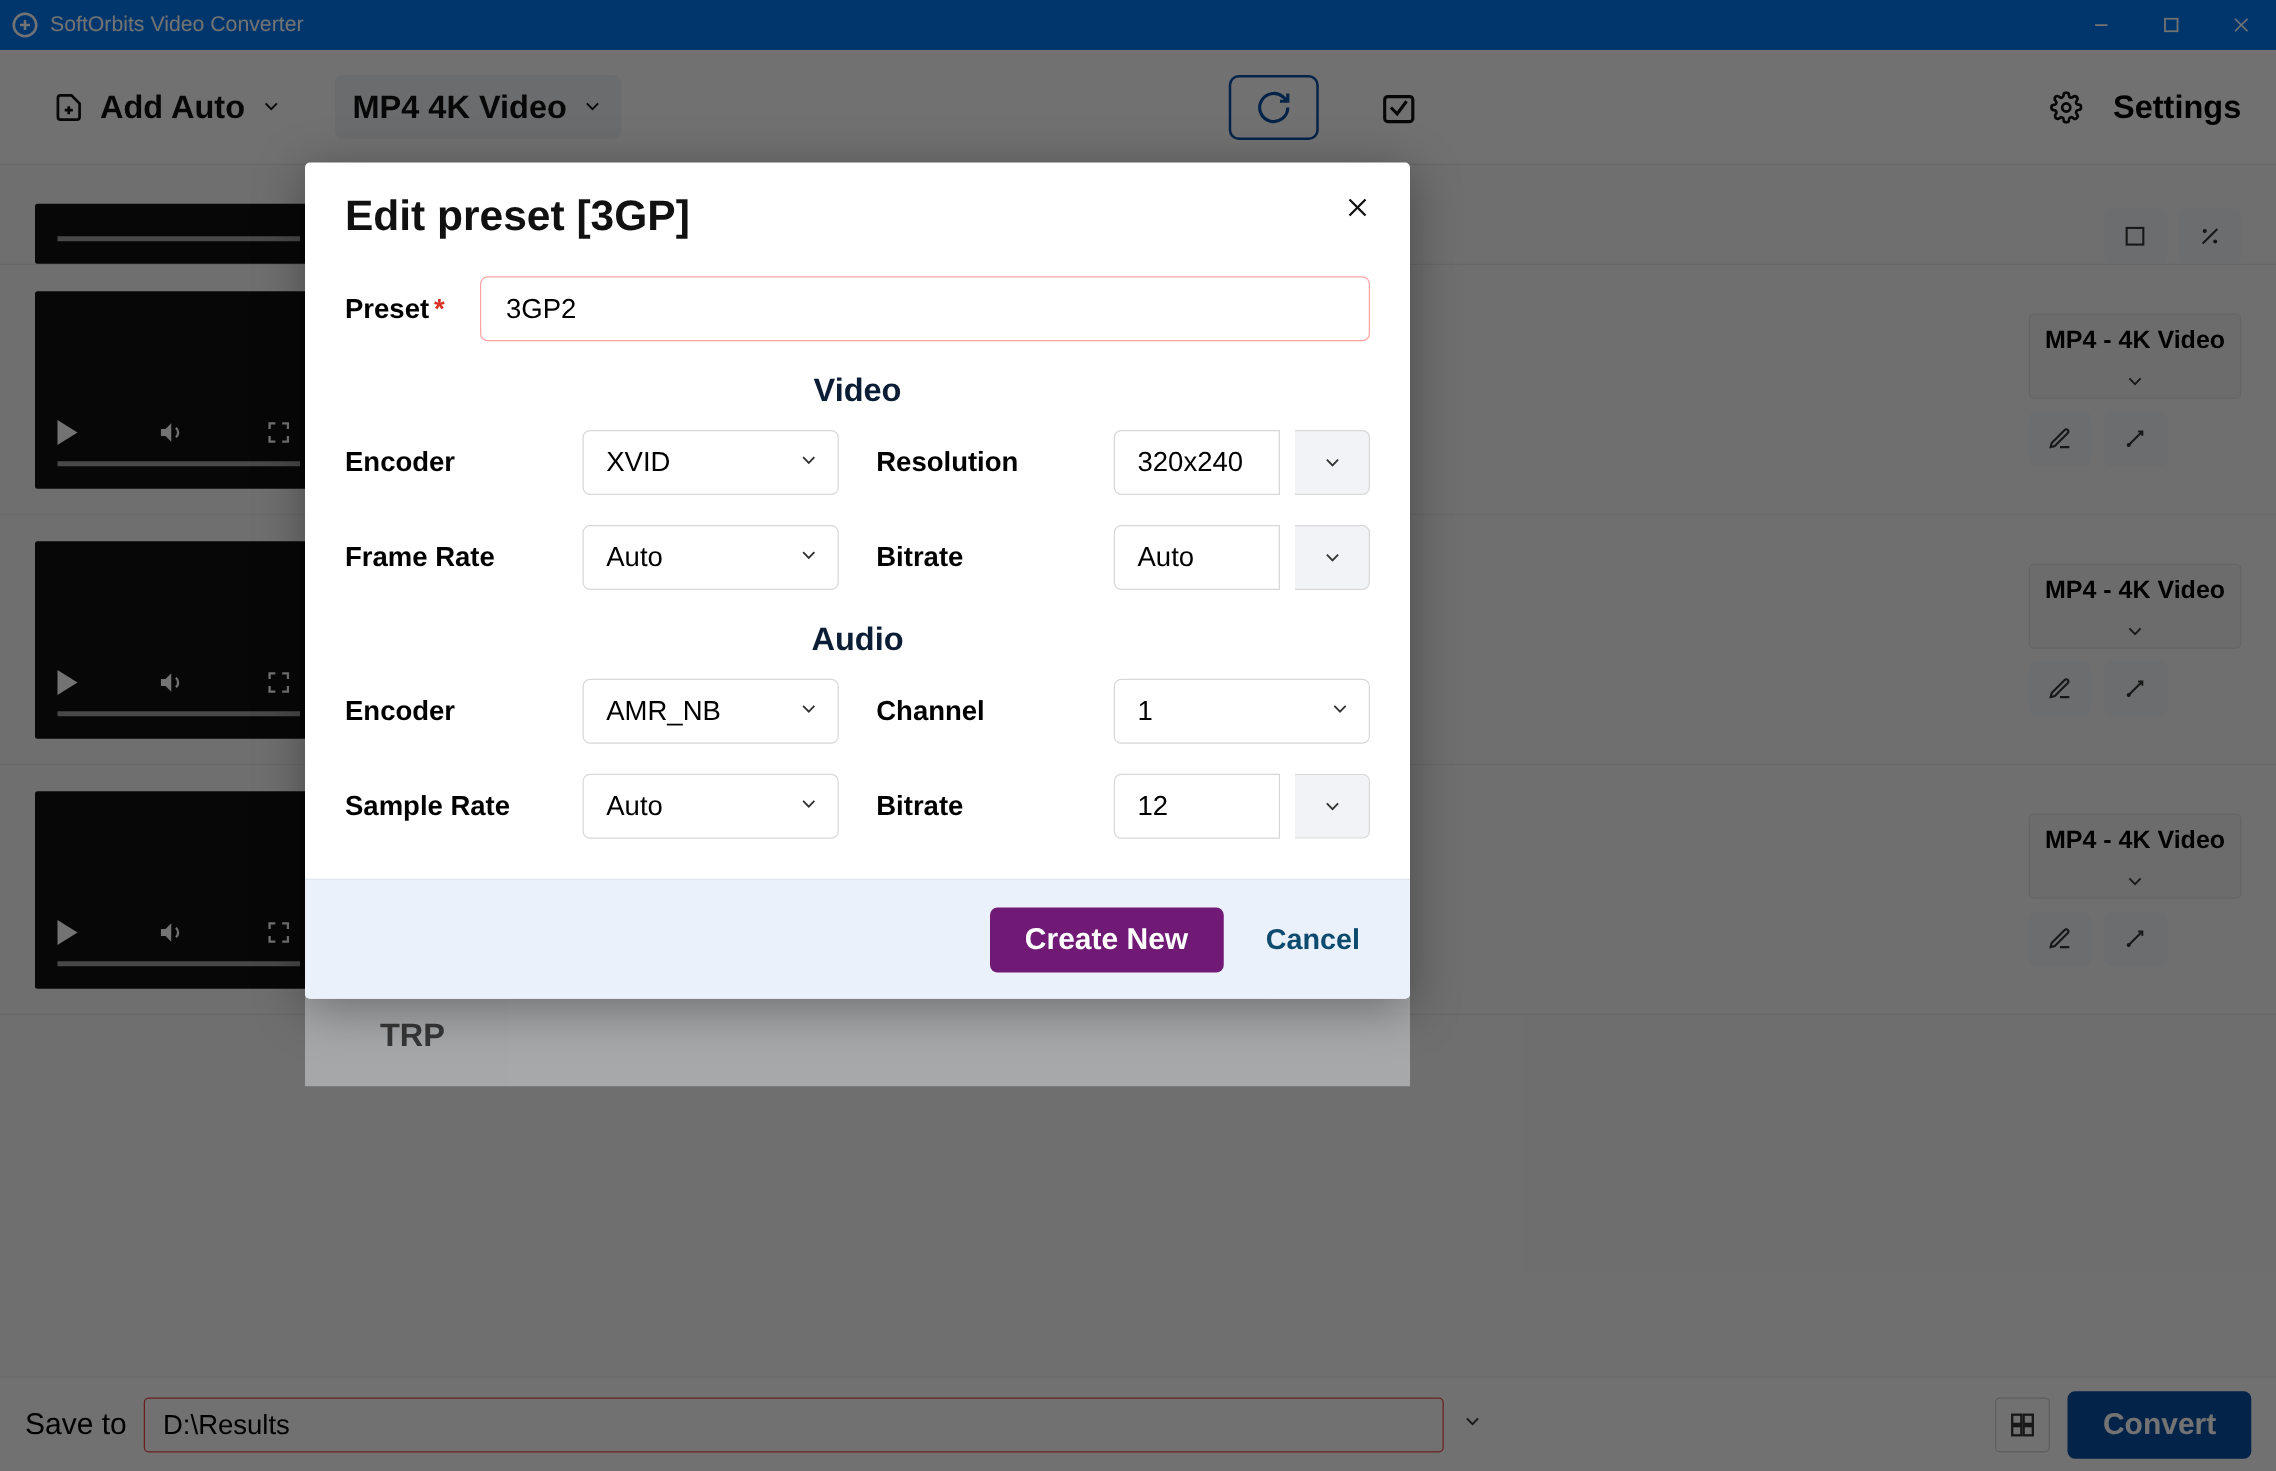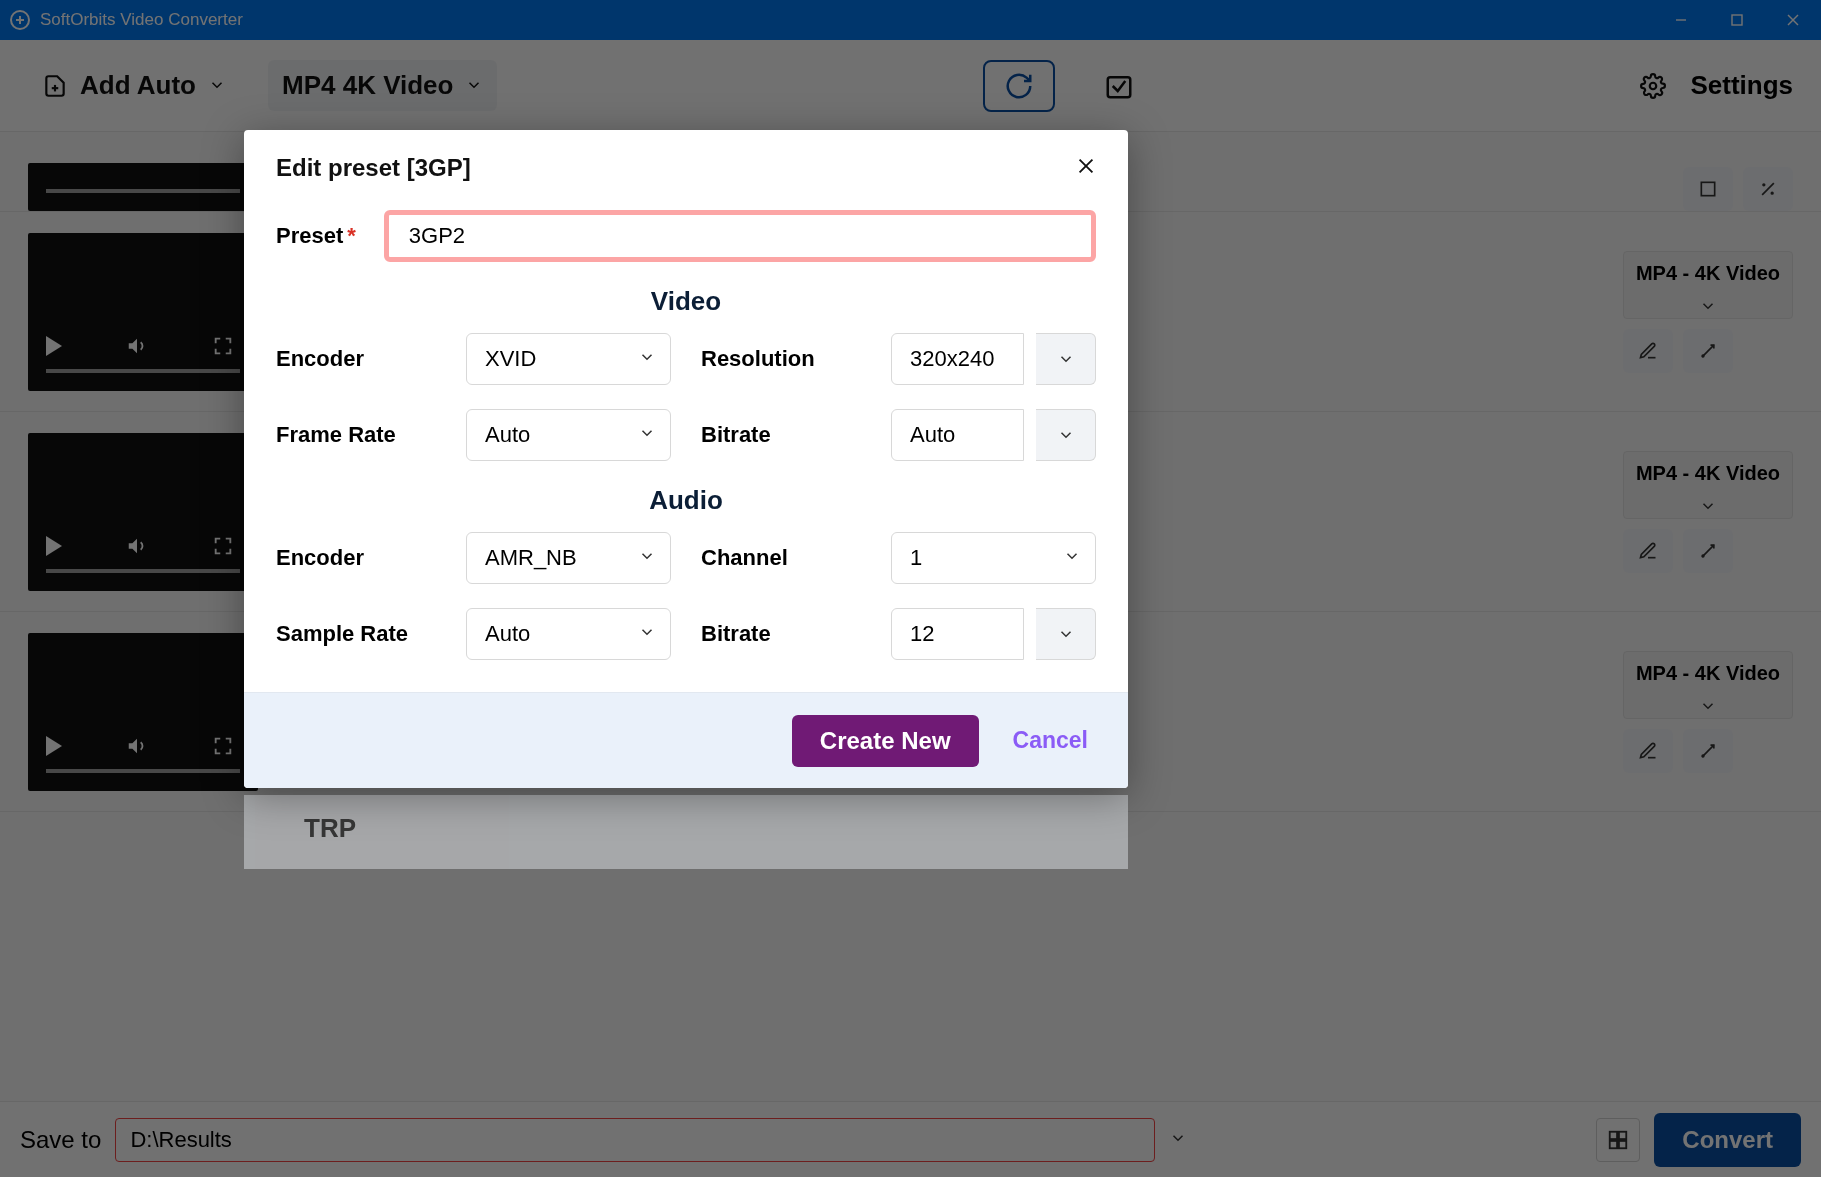--- a/index.html
+++ b/index.html
@@ -45,44 +45,44 @@
 .convert-btn { height: 54px; padding: 0 28px; background: #0b4ea2; color: #fff; font-size: 24px; font-weight: 700; border-radius: 6px; display: flex; align-items: center; }
 
 
 .overlay { position: absolute; inset: 0; background: rgba(0,0,0,.55); z-index: 10; }
 
 
 
 
 .dialog { position: absolute; z-index: 20; left: 244px; top: 130px; width: 884px; background: #fff; border-radius: 4px; box-shadow: 0 8px 40px rgba(0,0,0,.35); overflow: hidden; display: flex; flex-direction: column; }
 .dlg-body { padding: 24px 32px 0 32px; }
-.dlg-title { font-size: 24px; font-weight: 800; color: #111; }
+.dlg-title { font-size: 34px; font-weight: 800; color: #111; }
 .dlg-close { position: absolute; right: 24px; top: 18px; width: 36px; height: 36px; display: flex; align-items: center; justify-content: center; cursor: pointer; }
 .dlg-close svg { width: 22px; height: 22px; }
 
 .form { padding: 28px 32px 8px 32px; }
 .lbl { font-size: 22px; font-weight: 600; }
 .preset-line { display: flex; align-items: center; gap: 28px; margin-bottom: 24px; }
 .preset-line .lbl .ast { color: #d93025; margin-left: 4px; }
-.text-input { flex: 1; height: 52px; border: 5px solid #fca5a5; border-radius: 6px; padding: 0 20px; font-size: 22px; display: flex; align-items: center; }
+.text-input { flex: 1; height: 52px; border: 1px solid #fca5a5; border-radius: 6px; padding: 0 20px; font-size: 22px; display: flex; align-items: center; }
 
 .sect { font-size: 26px; font-weight: 800; text-align: center; margin-bottom: 16px; color: #0b1e36; }
 
 .grid2 { display: grid; grid-template-columns: 1fr 1fr; column-gap: 30px; row-gap: 24px; margin-bottom: 24px; }
 .cell { display: flex; align-items: center; gap: 20px; }
 .cell .lbl { width: 170px; }
 .sel { flex: 1; height: 52px; border: 1px solid #d8d8d8; border-radius: 6px; display: flex; align-items: center; padding: 0 18px; font-size: 22px; position: relative; }
 .sel .caret { position: absolute; right: 14px; top: 50%; transform: translateY(-50%); }
 .sel-split { display: flex; gap: 12px; }
 .sel-split .sel-main { flex: 1; border: 1px solid #d8d8d8; border-radius: 6px 0 0 6px; height: 52px; display: flex; align-items: center; padding: 0 18px; font-size: 22px; }
 .sel-split .sel-extra { width: 60px; height: 52px; border: 1px solid #d8d8d8; border-left: none; border-radius: 0 6px 6px 0; background: #f1f3f6; display: flex; align-items: center; justify-content: center; }
 
 .dlg-foot { background: #eaf1fa; height: 96px; display: flex; align-items: center; justify-content: flex-end; gap: 34px; padding: 0 40px; border-top: 1px solid #e2e8f0; }
 .btn-primary { background: #701a75; color: #fff; font-size: 24px; font-weight: 700; height: 52px; padding: 0 28px; border-radius: 6px; display: flex; align-items: center; }
-.btn-cancel { font-size: 23px; font-weight: 700; color: #8b5cf6; }
+.btn-cancel { font-size: 23px; font-weight: 700; color: #0c4a6e; }
 
 
 .leak { position: absolute; z-index: 15; left: 244px; top: 795px; width: 884px; height: 74px; background: #a9abad; opacity: .95; padding: 18px 60px; font-size: 26px; font-weight: 800; color: #333; }
 
 
 .caret svg, .chev svg { width: 18px; height: 18px; }
 
 </style>
 </head>
 <body>

